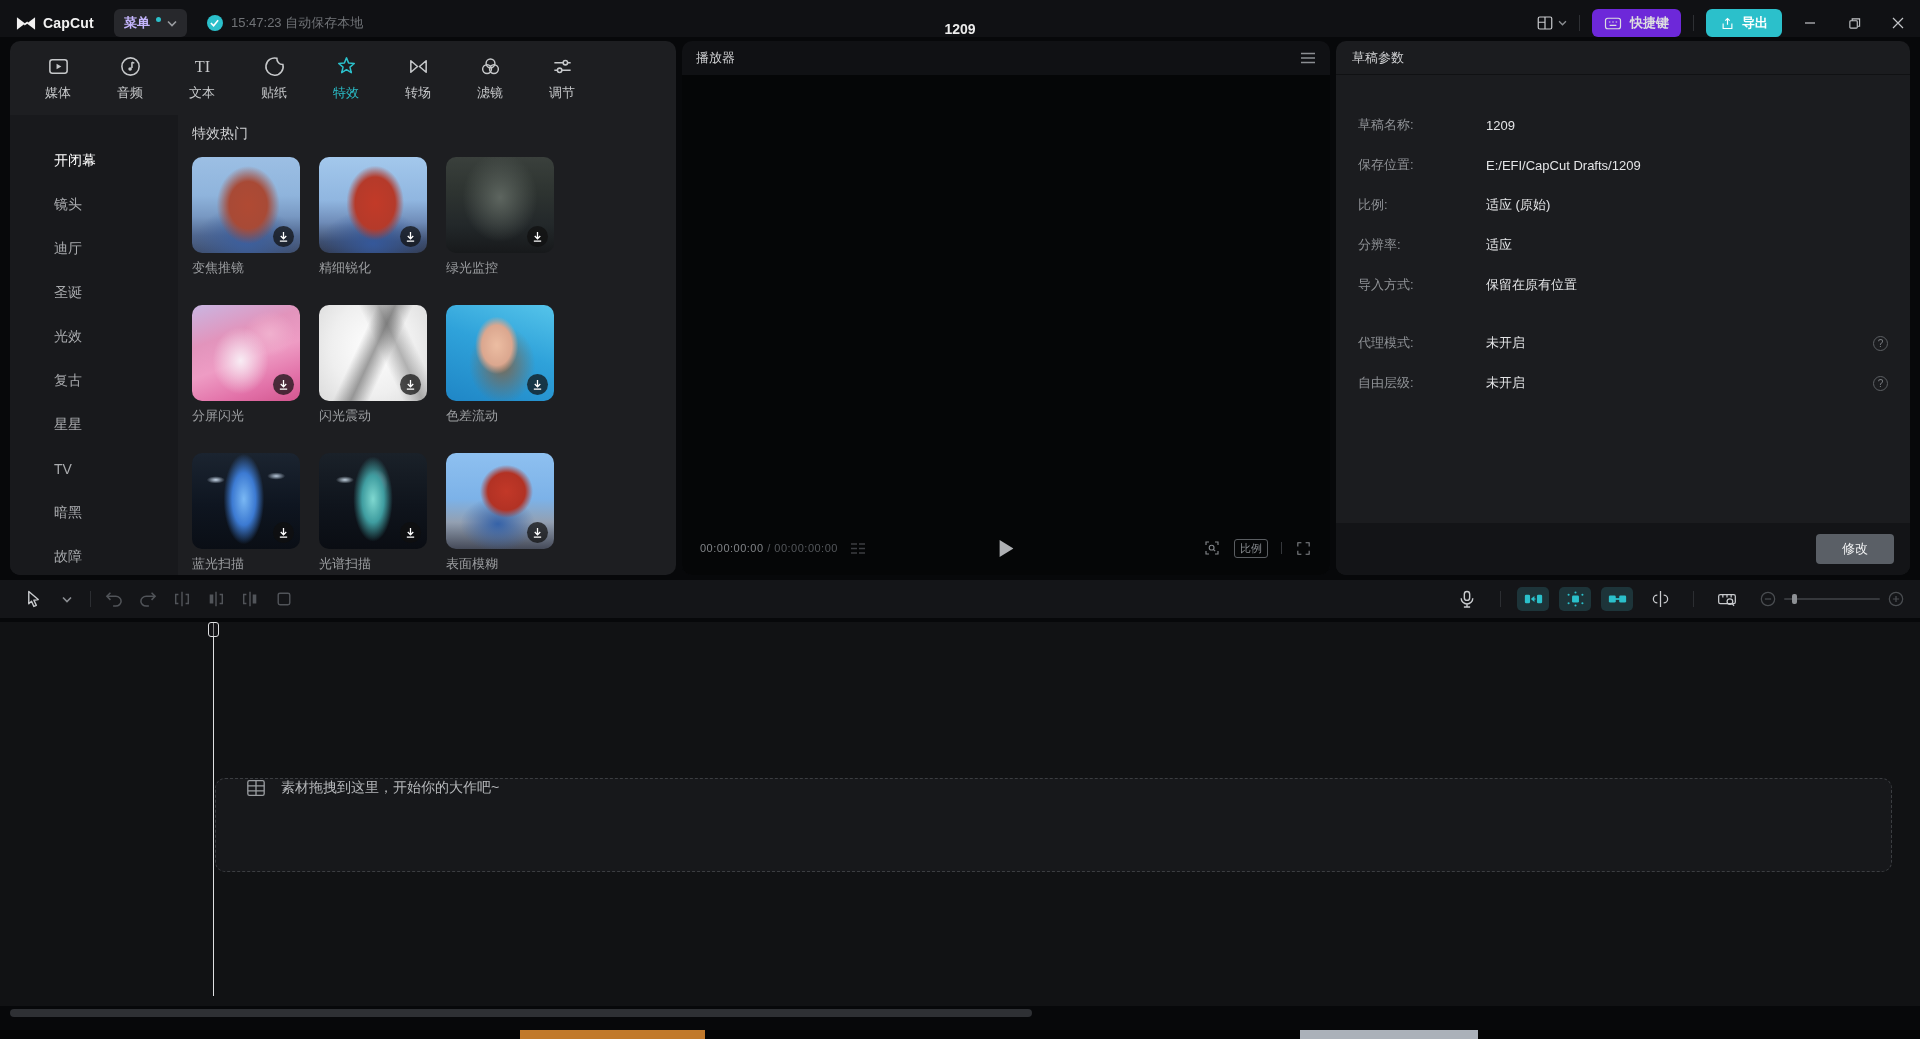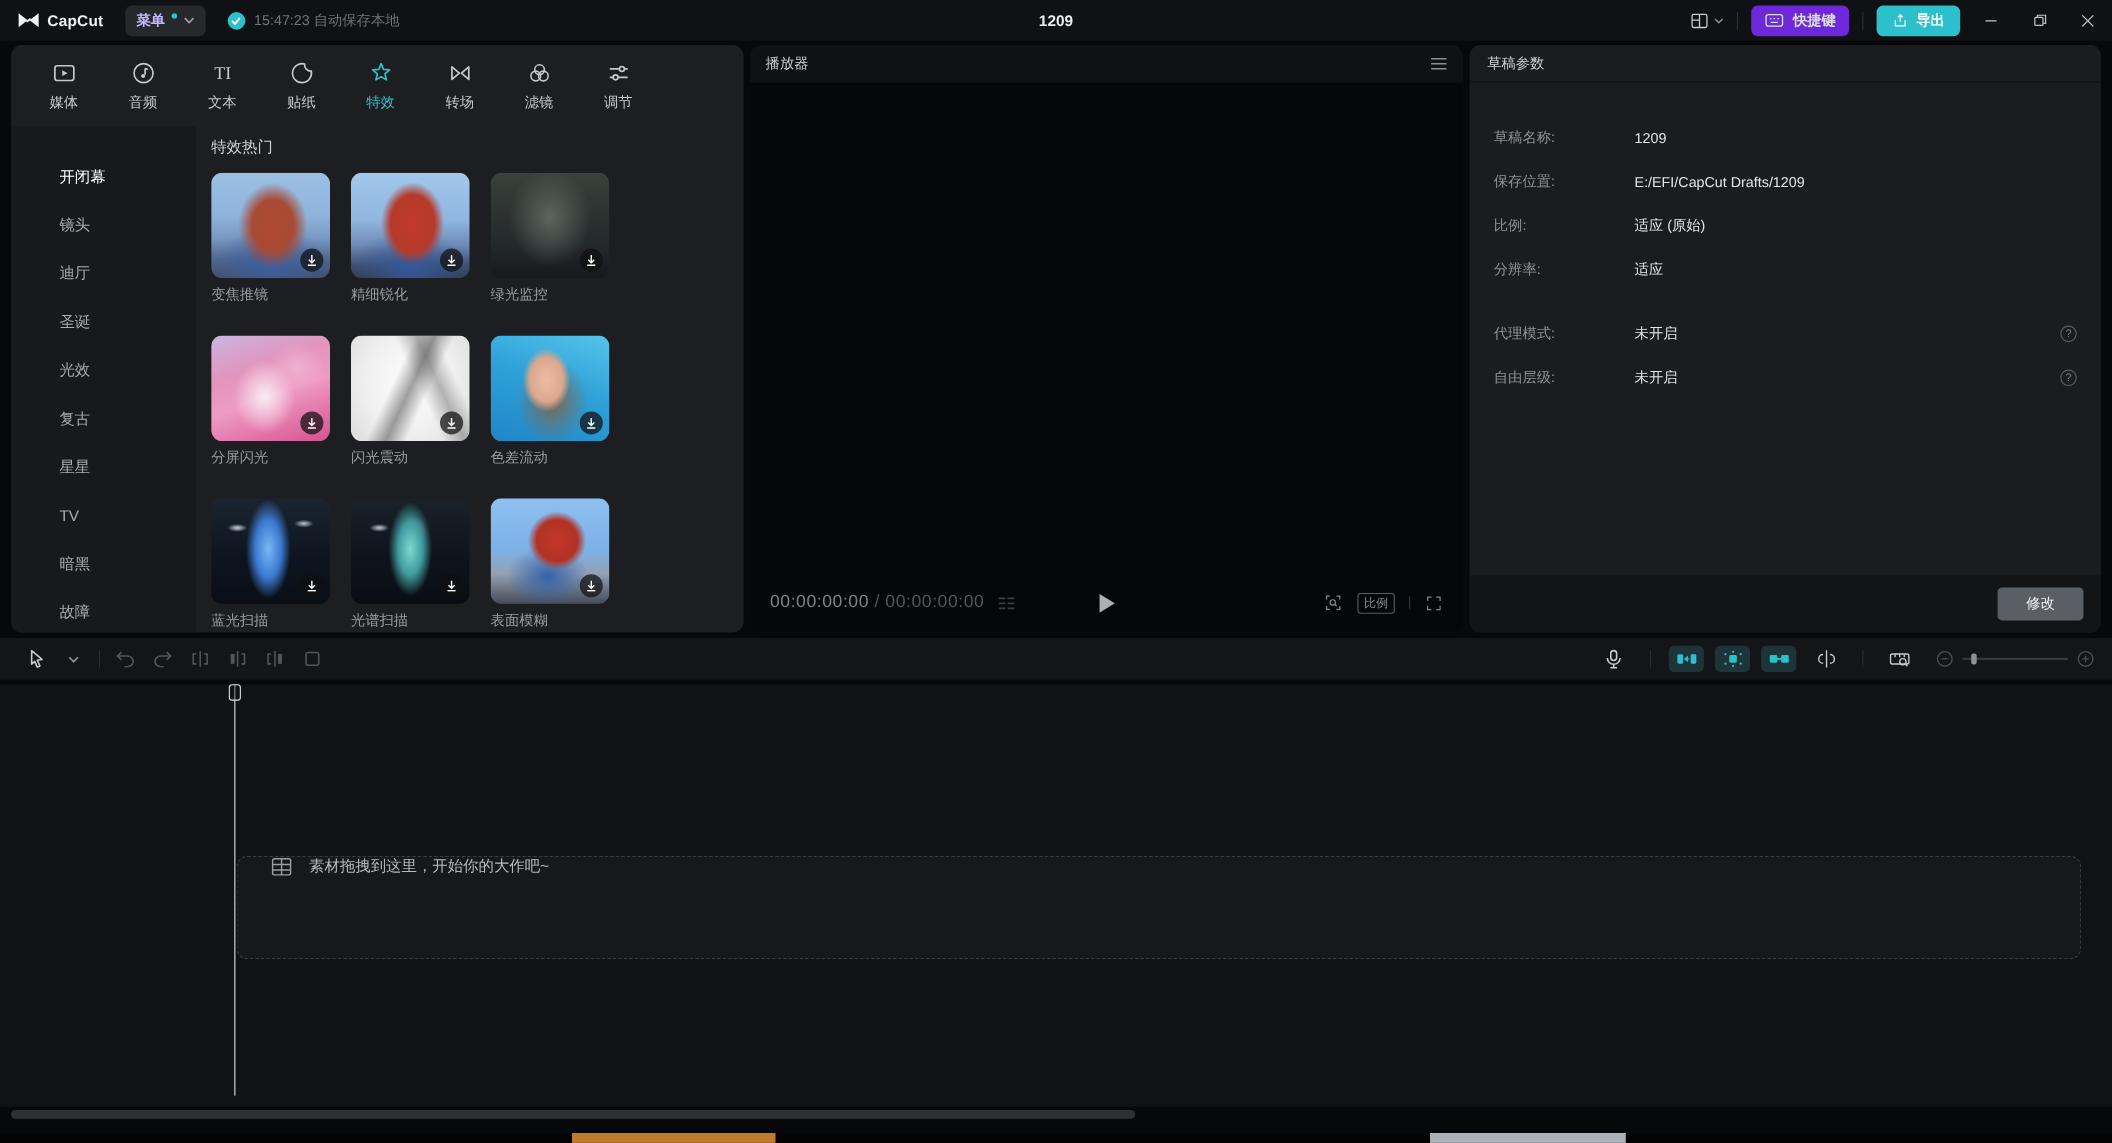--- a/index.html
+++ b/index.html
@@ -3,21 +3,21 @@
 <meta charset="utf-8">
 <style>
   :root{ --accent:#2bc0cb; }
   *{margin:0;padding:0;box-sizing:border-box;}
   html,body{background:#000;}
   body{font-family:"Liberation Sans","DejaVu Sans",sans-serif;-webkit-font-smoothing:antialiased;}
   #app{position:relative;width:1920px;height:1039px;background:#07080a;overflow:hidden;}
   svg{display:block;}
 
   
-  .titlebar{position:absolute;left:0;top:0;width:1920px;height:37px;background:#101114;display:flex;align-items:center;}
+  .titlebar{position:absolute;left:0;top:0;width:1920px;height:37px;background:#101114;display:flex;align-items:flex-end;}
   .tb-left{display:flex;align-items:center;gap:20px;padding-left:16px;}
   .logo{display:flex;align-items:center;gap:7px;color:#f2f2f2;}
   .logo-name{font-size:14px;font-weight:bold;letter-spacing:.2px;}
   .menu-btn{display:flex;align-items:center;gap:6px;background:#27282c;border-radius:6px;padding:5px 10px;cursor:default;}
   .menu-btn .lbl{font-size:13px;color:#c4b5fd;font-weight:bold;}
   .menu-dot{width:5px;height:5px;border-radius:50%;background:var(--accent);margin-top:-8px;}
   .autosave{display:flex;align-items:center;gap:8px;}
   .check-circle{width:16px;height:16px;border-radius:50%;background:var(--accent);color:#fff;font-size:10px;display:flex;align-items:center;justify-content:center;}
   .autosave-text{font-size:13px;color:#707377;}
   .tb-title{position:absolute;left:50%;transform:translateX(-50%);font-size:14px;font-weight:bold;color:#ececec;}
@@ -61,21 +61,21 @@
   .t6{background:radial-gradient(30px 40px at 47% 42%,#ecbda2 0%,#dba78f 50%,rgba(219,167,143,0) 72%),radial-gradient(46px 54px at 52% 62%,rgba(138,94,58,.85) 0%,rgba(138,94,58,0) 72%),linear-gradient(200deg,#55c4ea 0%,#2fa2da 45%,#1f86c6 100%);}
   .t7{background:radial-gradient(26px 58px at 48% 48%,#7ab8f4 0%,#3c7ad2 45%,rgba(40,85,170,0) 78%),radial-gradient(10px 4px at 22% 28%,#c8d8ea 0%,rgba(200,216,234,0) 90%),radial-gradient(10px 4px at 78% 24%,#b8c8da 0%,rgba(184,200,218,0) 90%),linear-gradient(180deg,#1b2430 0%,#0e1520 55%,#0a0e15 100%);}
   .t8{background:radial-gradient(26px 56px at 50% 48%,#7fd8d0 0%,#3f9da0 42%,rgba(45,120,125,0) 76%),radial-gradient(16px 20px at 53% 32%,#d87a9a 0%,rgba(216,122,154,0) 72%),radial-gradient(10px 4px at 24% 28%,#c0d0de 0%,rgba(192,208,222,0) 90%),linear-gradient(180deg,#1a2129 0%,#0f141c 55%,#0a0d13 100%);}
   .t9{background:radial-gradient(34px 34px at 56% 40%,#c23828 0%,#b23224 55%,rgba(178,50,36,0) 78%),radial-gradient(50px 36px at 48% 74%,#3562a8 0%,rgba(53,98,168,0) 75%),linear-gradient(180deg,#8ec0f0 0%,#7cb2e8 48%,#93a0b2 72%,#454a58 100%);}
 
   
   .p-header{height:34px;display:flex;align-items:center;padding:0 14px;color:#cfd0d2;font-size:13px;}
   .p-header .more{margin-left:auto;color:#8b8e92;}
   .p-body{position:absolute;left:0;top:34px;right:0;bottom:0;background:#050607;}
   .p-controls{position:absolute;left:0;right:0;bottom:8px;height:38px;display:flex;align-items:center;padding:0 18px;}
-  .timecode{font-size:16px;color:#808387;letter-spacing:.5px;}
+  .timecode{font-size:11px;color:#808387;letter-spacing:.5px;}
   .timecode .dim{color:#53565a;}
   .tc-list-icon{margin-left:12px;color:#3c3e42;}
   .play-btn{position:absolute;left:50%;transform:translateX(-50%);color:#aeb0b3;}
   .p-right{margin-left:auto;display:flex;align-items:center;gap:13px;color:#85888c;}
   .ratio-btn{border:1px solid #5a5d61;border-radius:3px;font-size:11px;color:#8a8d91;padding:1px 5px;}
   .p-div{width:1px;height:12px;background:#35373b;}
 
   
   .d-header{height:34px;display:flex;align-items:center;padding:16px 16px;color:#cfd0d2;font-size:13px;border-bottom:1px solid #101113;}
   .d-body{padding-top:30px;}
@@ -448,20 +448,24 @@
         <span class="dvalue">E:/EFI/CapCut Drafts/1209</span>
       </div>
       <div class="drow">
         <span class="dlabel">比例:</span>
         <span class="dvalue">适应 (原始)</span>
       </div>
       <div class="drow">
         <span class="dlabel">分辨率:</span>
         <span class="dvalue">适应</span>
       </div>
+      <div class="drow">
+        <span class="dlabel">导入方式:</span>
+        <span class="dvalue">保留在原有位置</span>
+      </div>
       <div class="drow-gap"></div>
       <div class="drow">
         <span class="dlabel">代理模式:</span>
         <span class="dvalue">未开启</span>
         <span class="help-icon"></span>
       </div>
       <div class="drow">
         <span class="dlabel">自由层级:</span>
         <span class="dvalue">未开启</span>
         <span class="help-icon"></span>

